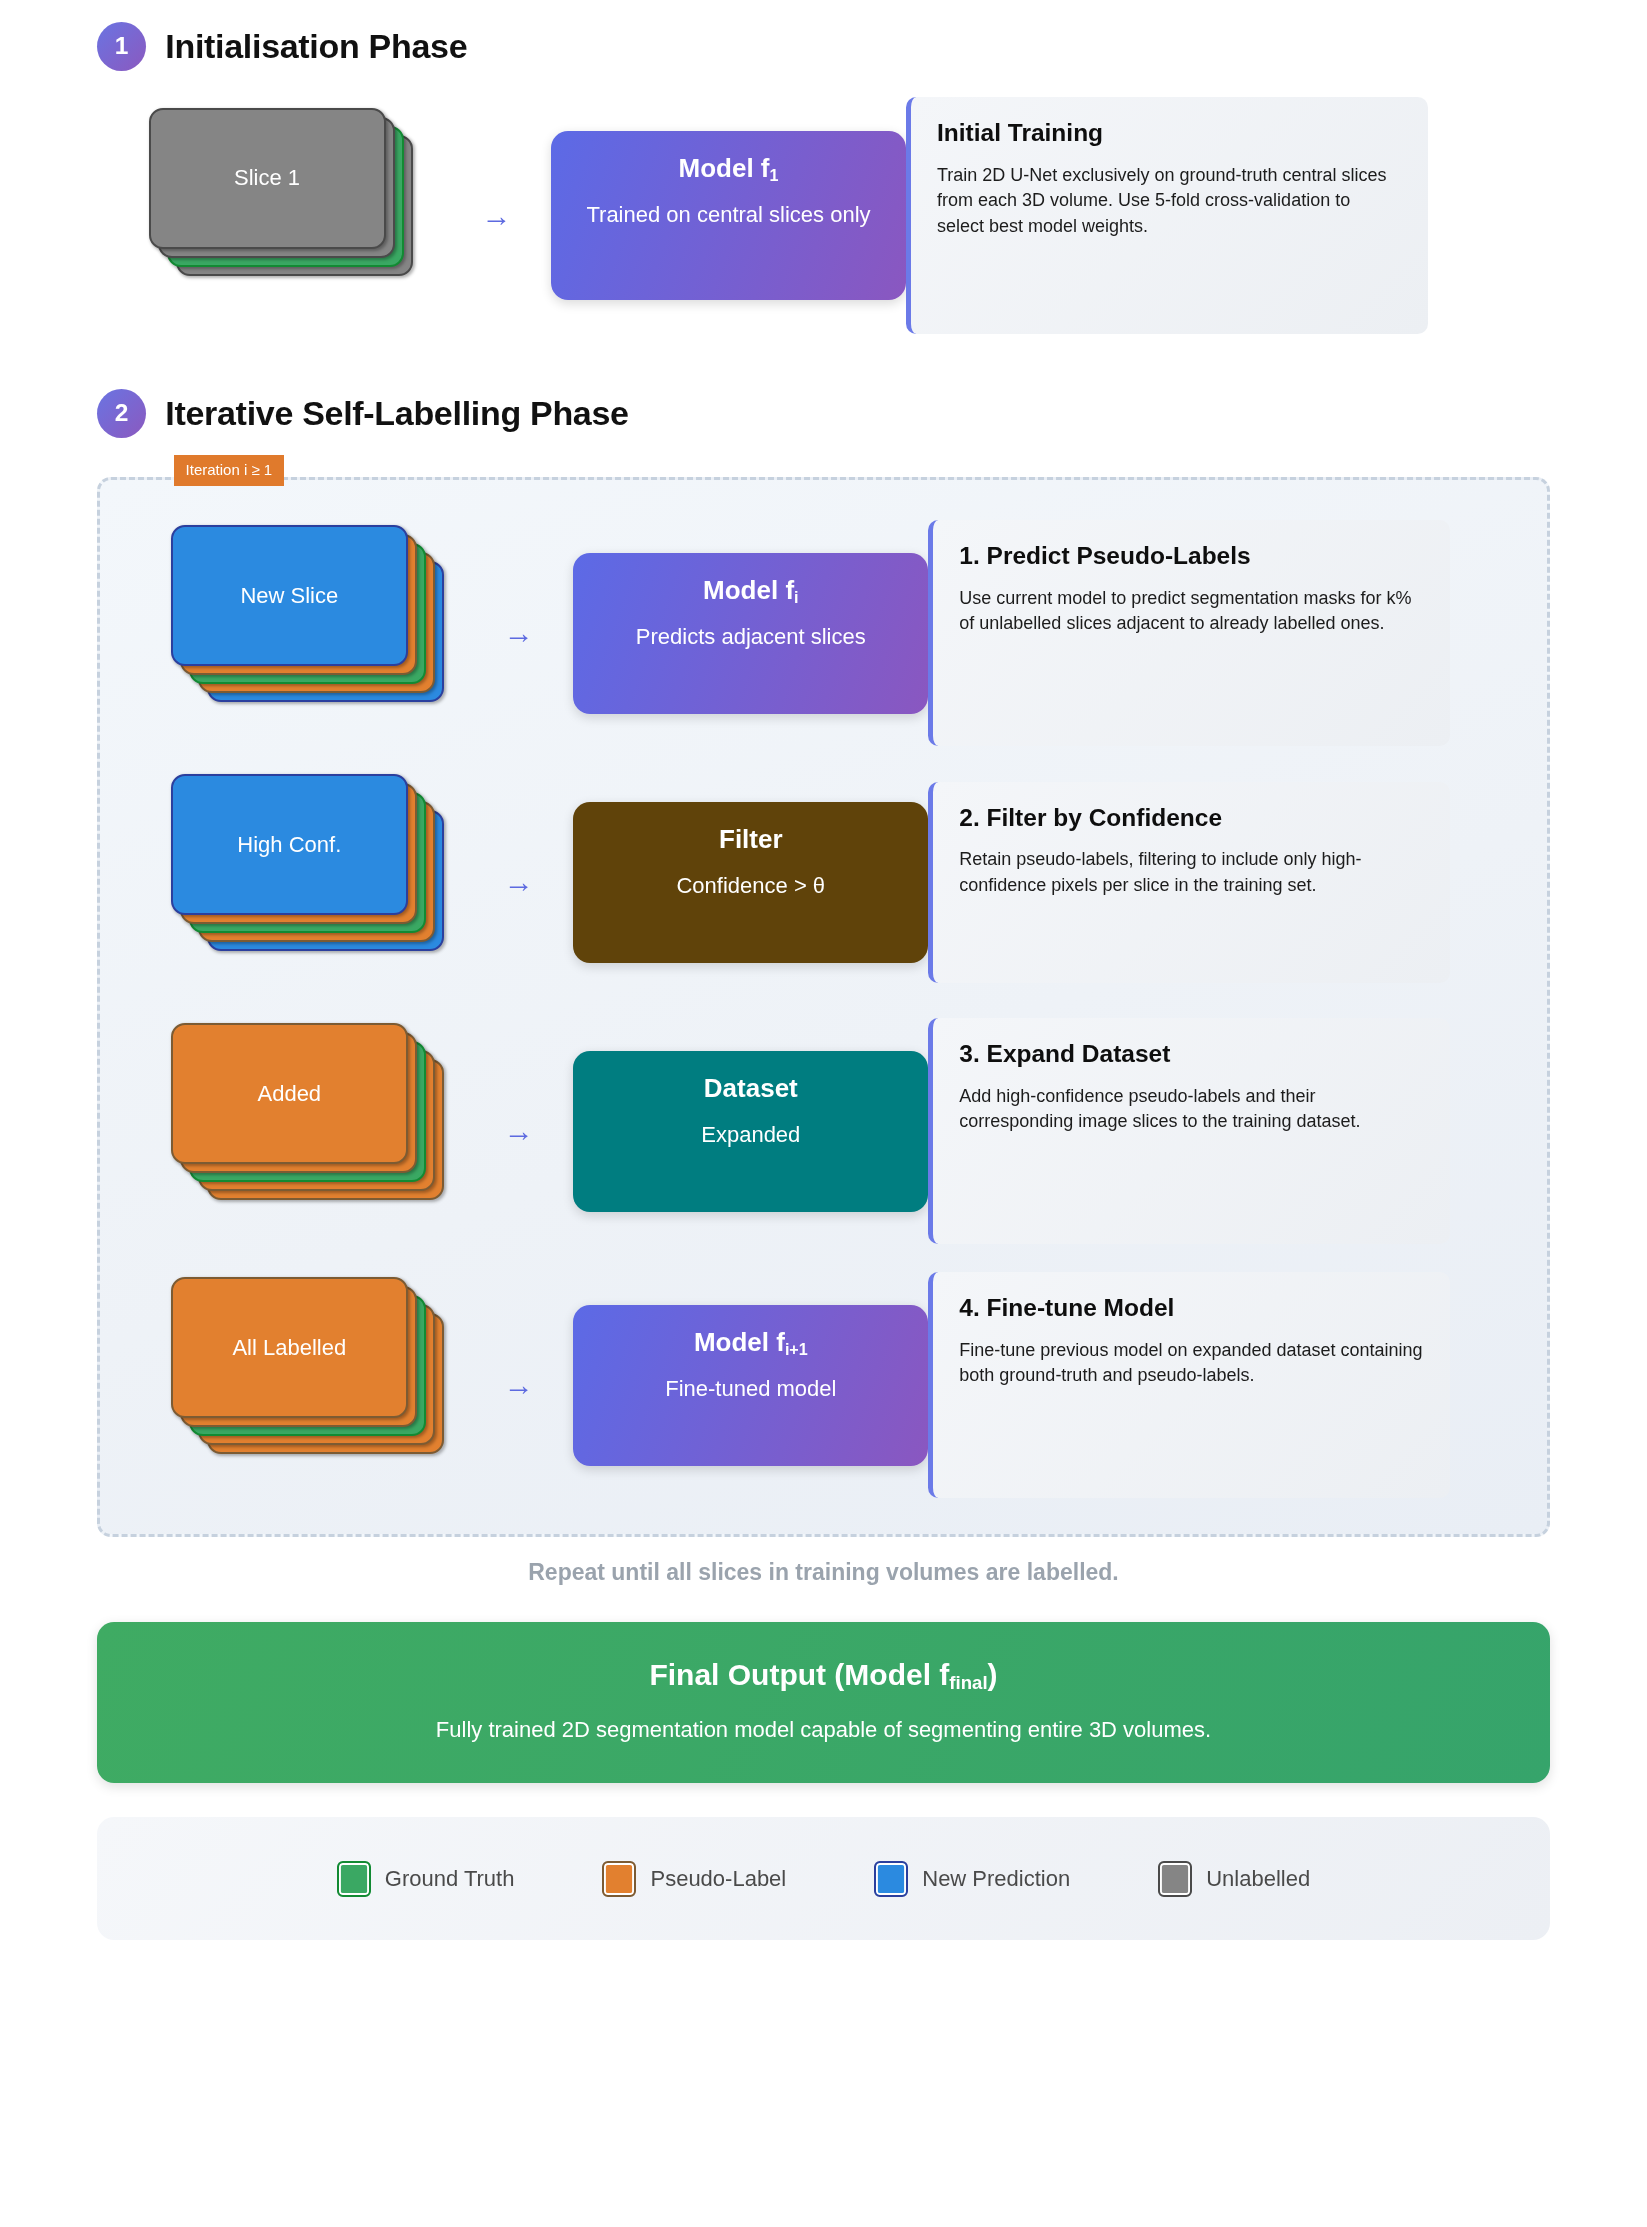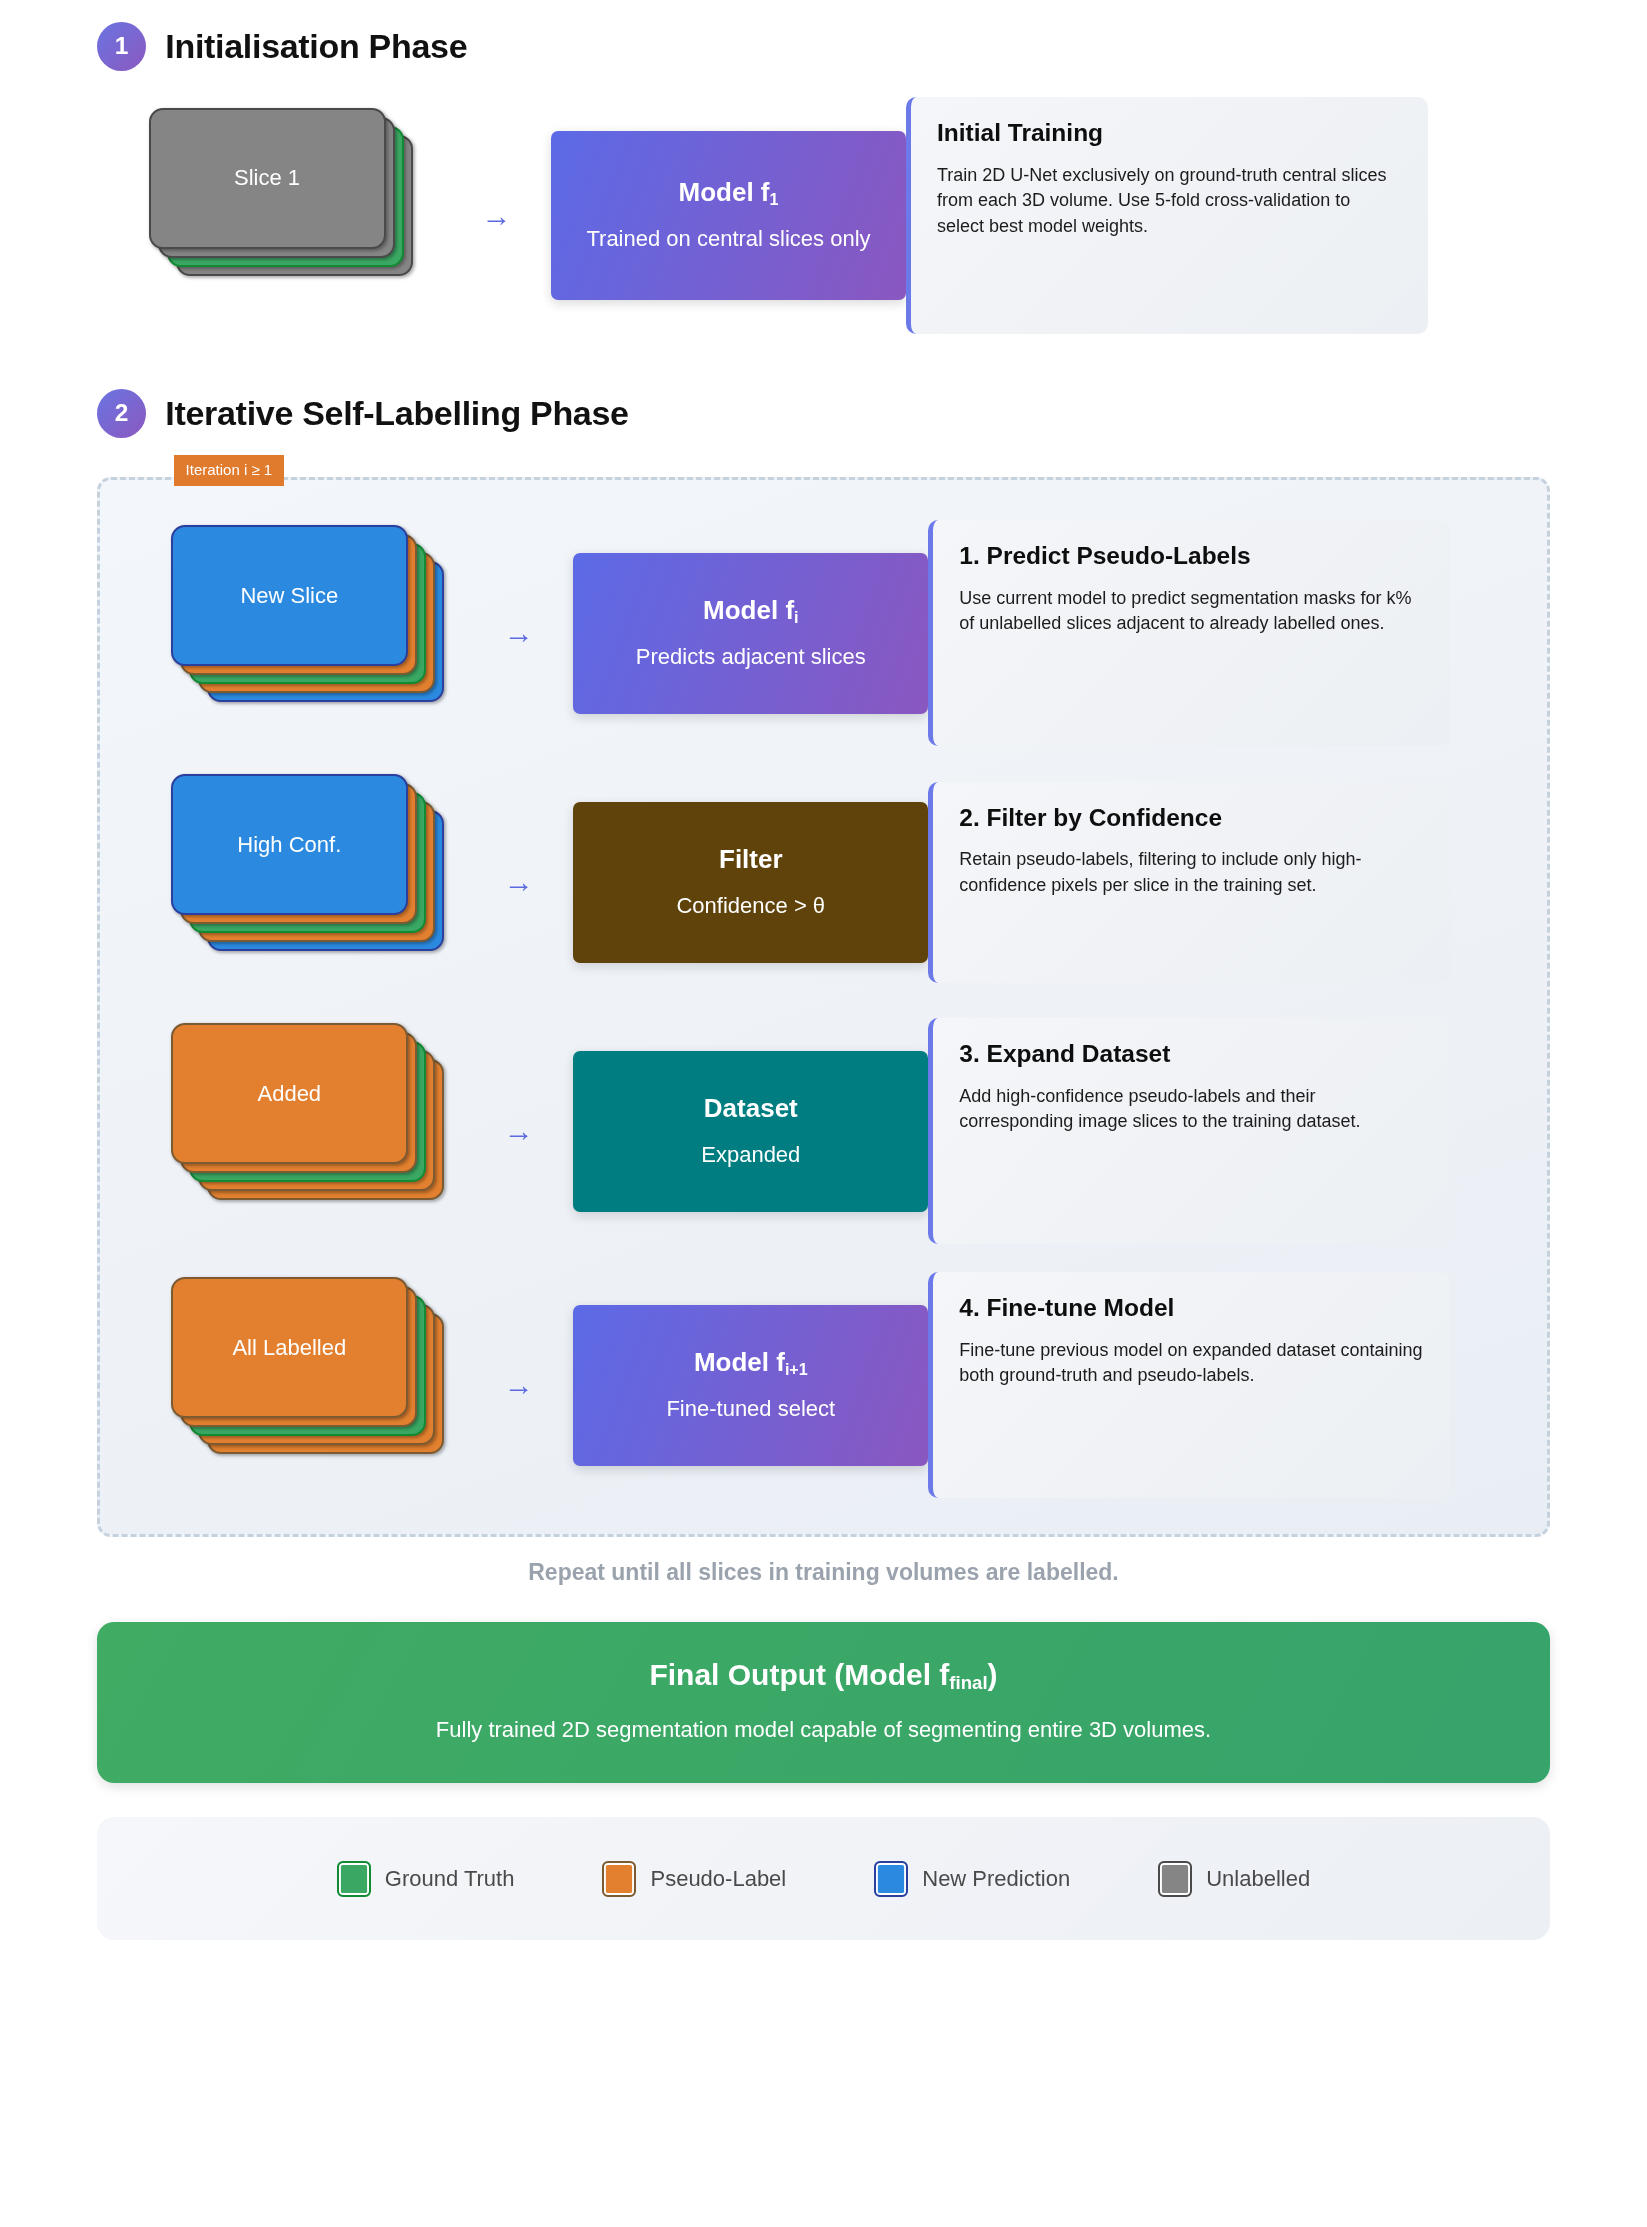--- a/index.html
+++ b/index.html
@@ -110,27 +110,27 @@
   }
   .c-green  { background: #3aa863; border: 2.6px solid #128a33; }
   .c-orange { background: #e2802f; border: 2.6px solid #7c5b33; }
   .c-blue   { background: #2b8ae0; border: 2.6px solid #2b3f9e; }
   .c-gray   { background: #858585; border: 2.6px solid #4a4a4a; }
 
   
   .card {
     width: 362px;
     box-sizing: border-box;
-    border-radius: 7px;
+    border-radius: 17px;
     padding: 23px 19.3px;
     color: #ffffff;
     text-align: center;
     display: flex;
     flex-direction: column;
-    justify-content: center;
+    justify-content: flex-start;
     box-shadow: 0 3.9px 10.3px rgba(0,0,0,0.14);
     margin-left: 16px;
   }
   .card .card-title {
     font-size: 26px;
     font-weight: bold;
     line-height: 1.15;
   }
   .card .card-sub {
     font-size: 22px;
@@ -404,21 +404,21 @@
               <span>All Labelled</span>
             </div>
           </div>
         </div>
         <div class="col-arrow">
           <div class="arrow">→</div>
         </div>
         <div class="col-card">
           <div class="card card-model card-h2">
             <div class="card-title"><span>Model f</span><sub>i+1</sub></div>
-            <div class="card-sub">Fine-tuned select</div>
+            <div class="card-sub">Fine-tuned model</div>
           </div>
         </div>
         <div class="col-info">
           <div class="info" style="height:226px;">
             <div class="info-title">4. Fine-tune Model</div>
             <div class="info-body">Fine-tune previous model on expanded dataset containing both ground-truth and pseudo-labels.</div>
           </div>
         </div>
       </div>
 

